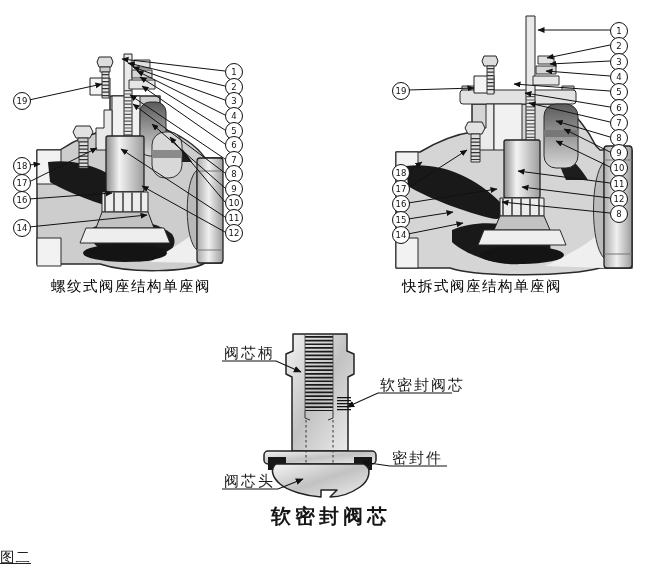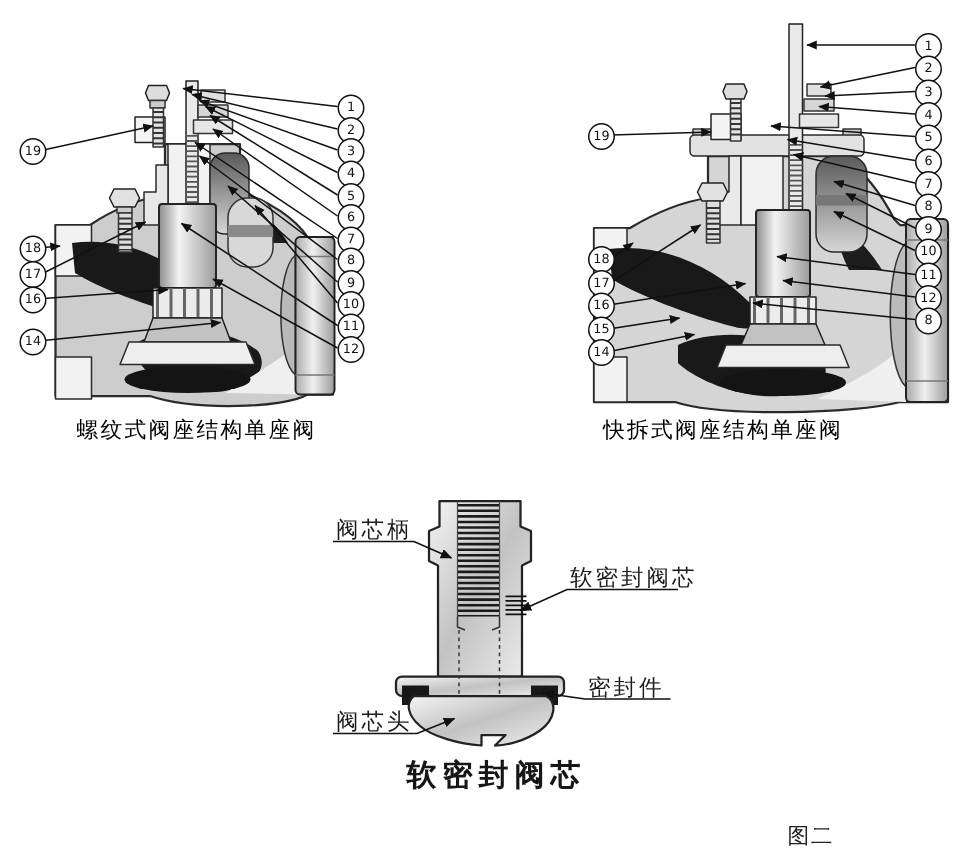--- a/index.html
+++ b/index.html
@@ -11,21 +11,21 @@
            border:1.2px solid #111;border-radius:50%;background:#fff;
            display:flex;align-items:center;justify-content:center;
            font-size:8.5px;line-height:1;color:#111;
            font-family:"DejaVu Sans",sans-serif;}
   .caption{position:absolute;font-size:14.5px;letter-spacing:1.5px;color:#000000;
            text-align:center;white-space:nowrap;}
   .part-label{position:absolute;font-size:15px;letter-spacing:2px;color:#1c1c1c;white-space:nowrap;}
   .core-caption{position:absolute;top:503px;left:231px;width:200px;text-align:center;
                 font-size:20px;font-weight:bold;letter-spacing:4px;color:#161616;}
   .fig-caption{position:absolute;top:548px;left:0;width:556px;display:flex;
-               justify-content:flex-end;gap:18px;font-size:14.5px;letter-spacing:1px;color:#222;}
+               justify-content:flex-start;gap:18px;font-size:14.5px;letter-spacing:1px;color:#222;text-decoration:underline;}
 </style>
 </head>
 <body>
 
 <div id="page">
 
   <svg width="647" height="575" viewBox="0 0 647 575">
     <defs>
       <marker id="arr" markerWidth="8" markerHeight="8" refX="6.5" refY="3" orient="auto">
         <path d="M0,0 L7,3 L0,6 Z" fill="#111"></path>

